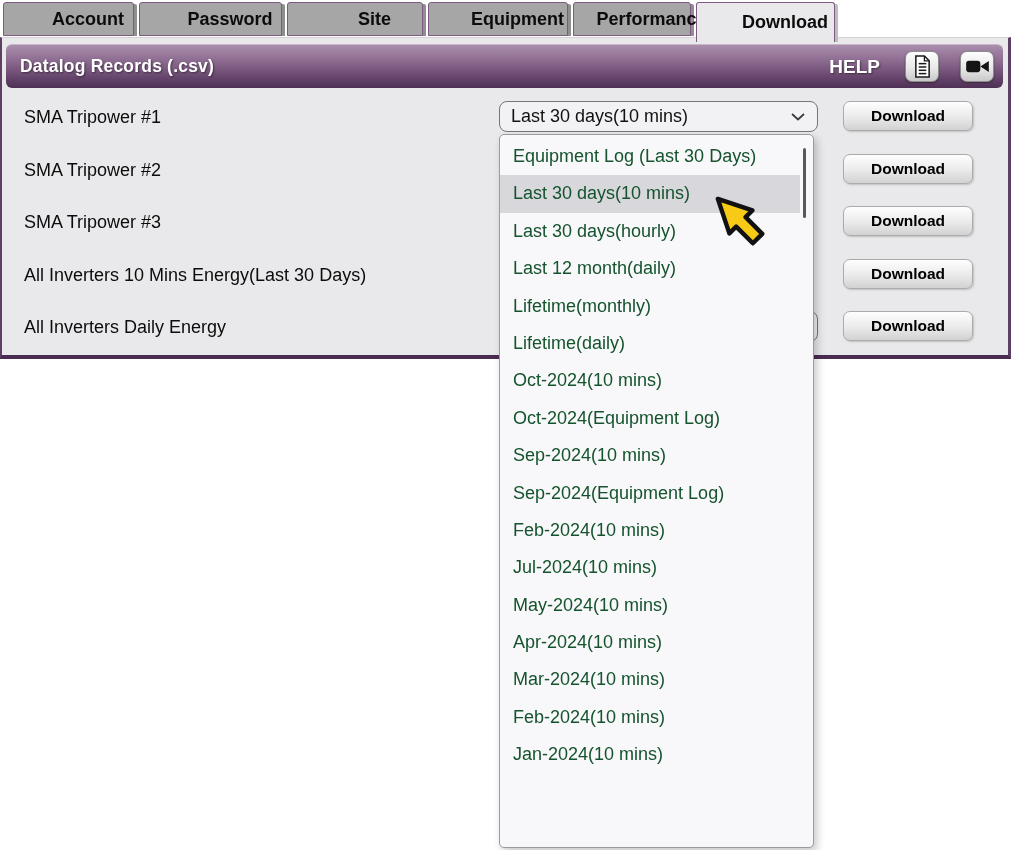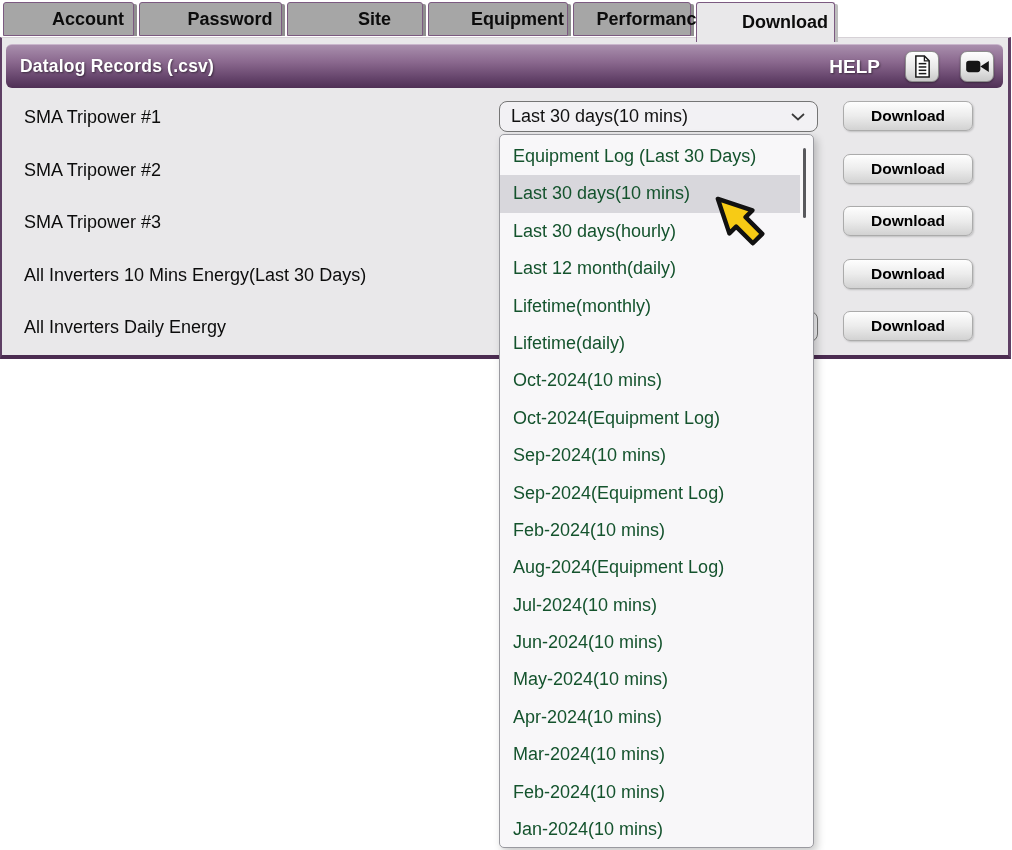--- a/index.html
+++ b/index.html
@@ -160,23 +160,21 @@
     <div class="dd-option highlighted">Last 30 days(10 mins)</div>
     <div class="dd-option">Last 30 days(hourly)</div>
     <div class="dd-option">Last 12 month(daily)</div>
     <div class="dd-option">Lifetime(monthly)</div>
     <div class="dd-option">Lifetime(daily)</div>
     <div class="dd-option">Oct-2024(10 mins)</div>
     <div class="dd-option">Oct-2024(Equipment Log)</div>
     <div class="dd-option">Sep-2024(10 mins)</div>
     <div class="dd-option">Sep-2024(Equipment Log)</div>
     <div class="dd-option">Feb-2024(10 mins)</div>
-    <div class="dd-option">Aug-2024(Equipment Log)</div>
     <div class="dd-option">Jul-2024(10 mins)</div>
-    <div class="dd-option">Jun-2024(10 mins)</div>
     <div class="dd-option">May-2024(10 mins)</div>
     <div class="dd-option">Apr-2024(10 mins)</div>
     <div class="dd-option">Mar-2024(10 mins)</div>
     <div class="dd-option">Feb-2024(10 mins)</div>
     <div class="dd-option">Jan-2024(10 mins)</div>
     <div class="dd-scroll-thumb"></div>
   </div>
 
   <div class="cursor-svg">
     <svg width="62" height="62" viewBox="0 0 42 42">

